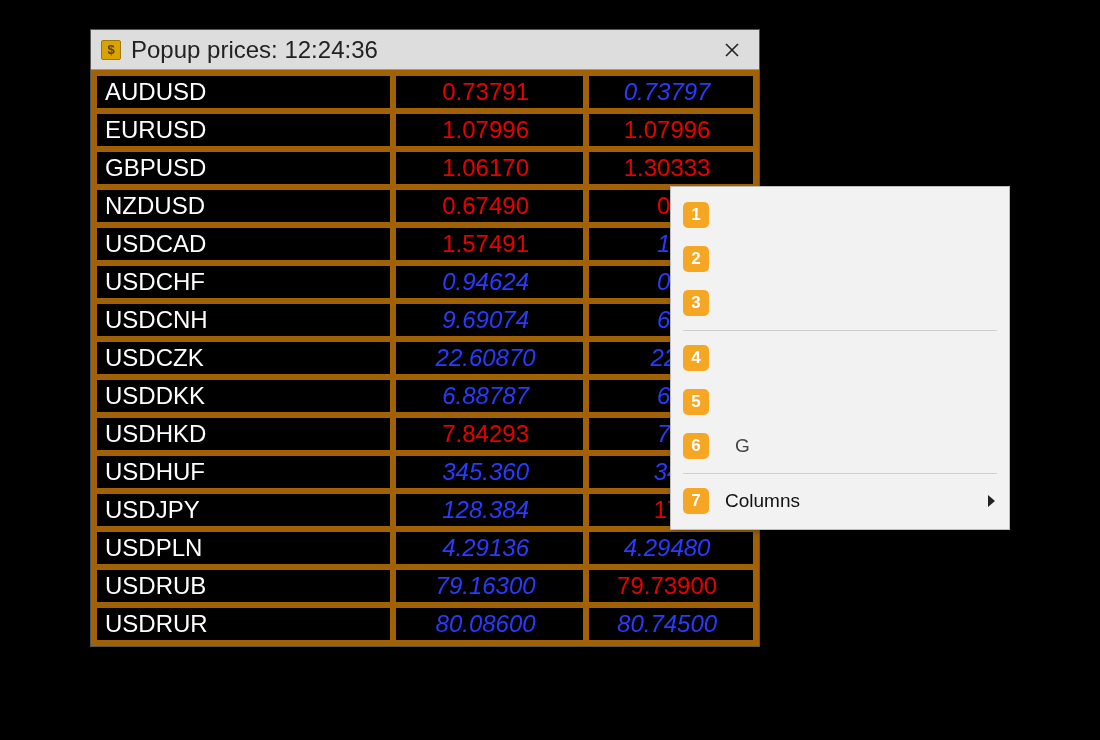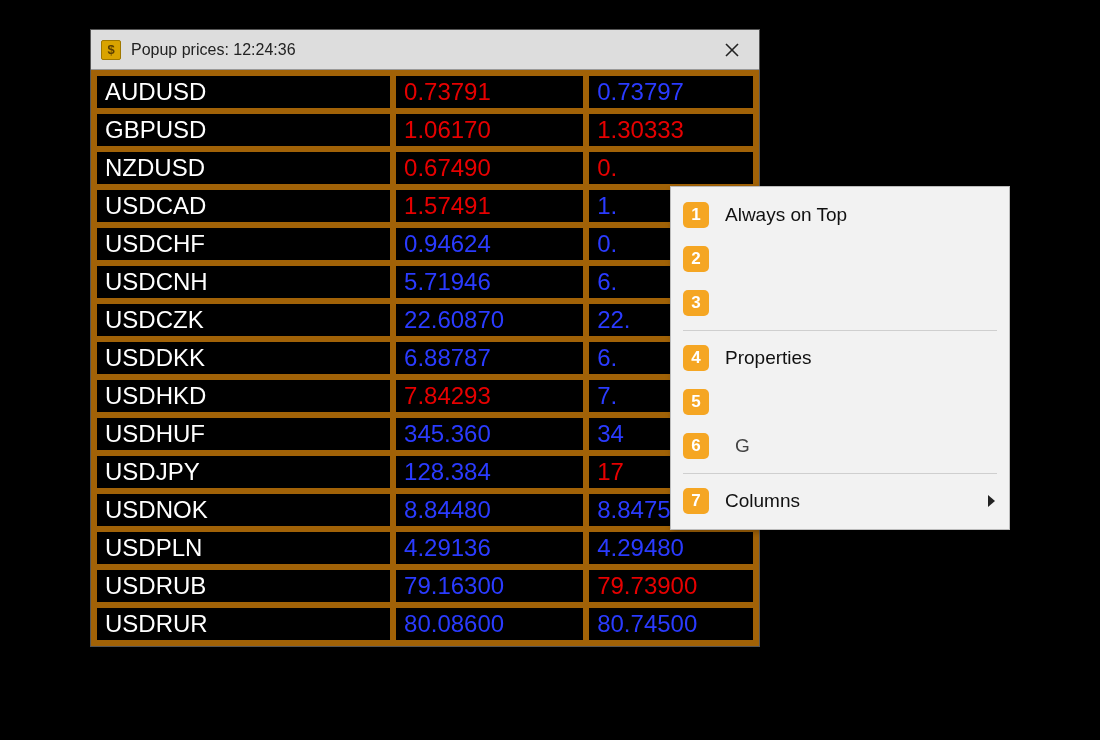--- a/index.html
+++ b/index.html
@@ -39,21 +39,21 @@
       margin-right: 10px;
     }
     .titlebar-icon-inner {
       color: #5a3e00;
       font-size: 13px;
       font-weight: bold;
       line-height: 1;
     }
     .titlebar-text {
       flex: 1;
-      font-size: 16px;
+      font-size: 24px;
       color: #222;
     }
     .titlebar-close {
       width: 42px;
       height: 32px;
       display: flex;
       align-items: center;
       justify-content: center;
       font-size: 18px;
       color: #333;
@@ -73,26 +73,26 @@
       background: #000;
       white-space: nowrap;
       overflow: hidden;
     }
     .col-symbol {
       color: #fff;
       text-align: left;
       width: 304px;
     }
     .col-bid, .col-ask {
-      text-align: left;
+      text-align: center;
     }
     .col-bid { width: 195px; }
     .col-ask { width: 171px; }
     .price-red  { color: #e60000; }
-    .price-blue { color: #2a3bff; }
+    .price-blue { color: #2a3bff; font-style: italic; }
 
     .context-menu {
       position: absolute;
       left: 670px;
       top: 186px;
       width: 340px;
       background: #f2f2f2;
       border: 1px solid #bcbcbc;
       box-shadow: 2px 3px 6px rgba(0,0,0,0.25);
       padding: 6px 0;
@@ -153,20 +153,25 @@
   </div>
 
   <table class="price-table">
     <tbody id="price-rows">
         <tr>
           <td class="col-symbol">AUDUSD</td>
           <td class="col-bid price-red">0.73791</td>
           <td class="col-ask price-blue">0.73797</td>
         </tr>
         <tr>
+          <td class="col-symbol">EURUSD</td>
+          <td class="col-bid price-red">1.07996</td>
+          <td class="col-ask price-red">1.07996</td>
+        </tr>
+        <tr>
           <td class="col-symbol">GBPUSD</td>
           <td class="col-bid price-red">1.06170</td>
           <td class="col-ask price-red">1.30333</td>
         </tr>
         <tr>
           <td class="col-symbol">NZDUSD</td>
           <td class="col-bid price-red">0.67490</td>
           <td class="col-ask price-red">0.</td>
         </tr>
         <tr>
@@ -174,21 +179,21 @@
           <td class="col-bid price-red">1.57491</td>
           <td class="col-ask price-blue">1.</td>
         </tr>
         <tr>
           <td class="col-symbol">USDCHF</td>
           <td class="col-bid price-blue">0.94624</td>
           <td class="col-ask price-blue">0.</td>
         </tr>
         <tr>
           <td class="col-symbol">USDCNH</td>
-          <td class="col-bid price-blue">5.71946</td>
+          <td class="col-bid price-blue">9.69074</td>
           <td class="col-ask price-blue">6.</td>
         </tr>
         <tr>
           <td class="col-symbol">USDCZK</td>
           <td class="col-bid price-blue">22.60870</td>
           <td class="col-ask price-blue">22.</td>
         </tr>
         <tr>
           <td class="col-symbol">USDDKK</td>
           <td class="col-bid price-blue">6.88787</td>
@@ -203,25 +208,20 @@
           <td class="col-symbol">USDHUF</td>
           <td class="col-bid price-blue">345.360</td>
           <td class="col-ask price-blue">34</td>
         </tr>
         <tr>
           <td class="col-symbol">USDJPY</td>
           <td class="col-bid price-blue">128.384</td>
           <td class="col-ask price-red">17</td>
         </tr>
         <tr>
-          <td class="col-symbol">USDNOK</td>
-          <td class="col-bid price-blue">8.84480</td>
-          <td class="col-ask price-blue">8.84751</td>
-        </tr>
-        <tr>
           <td class="col-symbol">USDPLN</td>
           <td class="col-bid price-blue">4.29136</td>
           <td class="col-ask price-blue">4.29480</td>
         </tr>
         <tr>
           <td class="col-symbol">USDRUB</td>
           <td class="col-bid price-blue">79.16300</td>
           <td class="col-ask price-red">79.73900</td>
         </tr>
         <tr>
@@ -229,32 +229,30 @@
           <td class="col-bid price-blue">80.08600</td>
           <td class="col-ask price-blue">80.74500</td>
         </tr>
       </tbody>
   </table>
 </div>
 
 <div class="context-menu" id="context-menu">
     <div class="menu-item">
       <div class="menu-badge">1</div>
-      <span class="menu-label">Always on Top</span>
     </div>
     <div class="menu-item">
       <div class="menu-badge">2</div>
     </div>
     <div class="menu-item">
       <div class="menu-badge">3</div>
     </div>
     <div class="menu-separator"></div>
     <div class="menu-item">
       <div class="menu-badge">4</div>
-      <span class="menu-label">Properties</span>
     </div>
     <div class="menu-item">
       <div class="menu-badge">5</div>
     </div>
     <div class="menu-item">
       <div class="menu-badge">6</div>
       <span class="menu-shortcut">G</span>
     </div>
     <div class="menu-separator"></div>
     <div class="menu-item">

